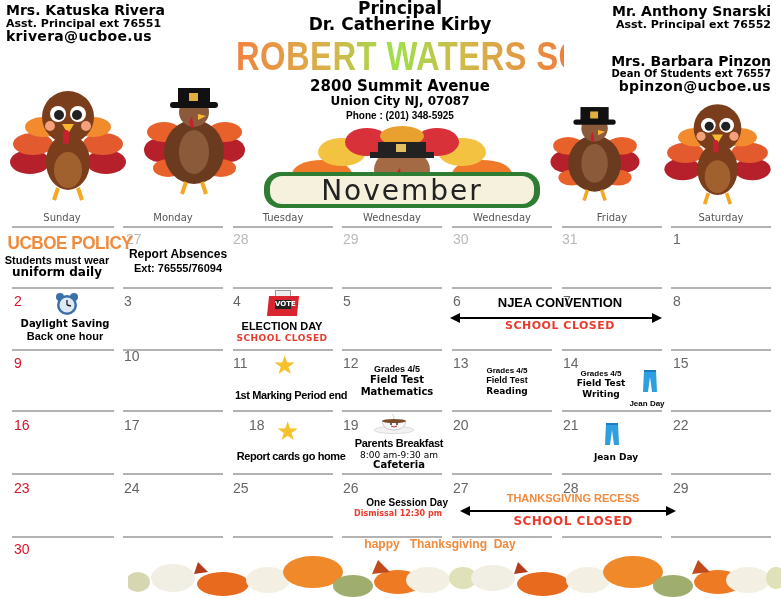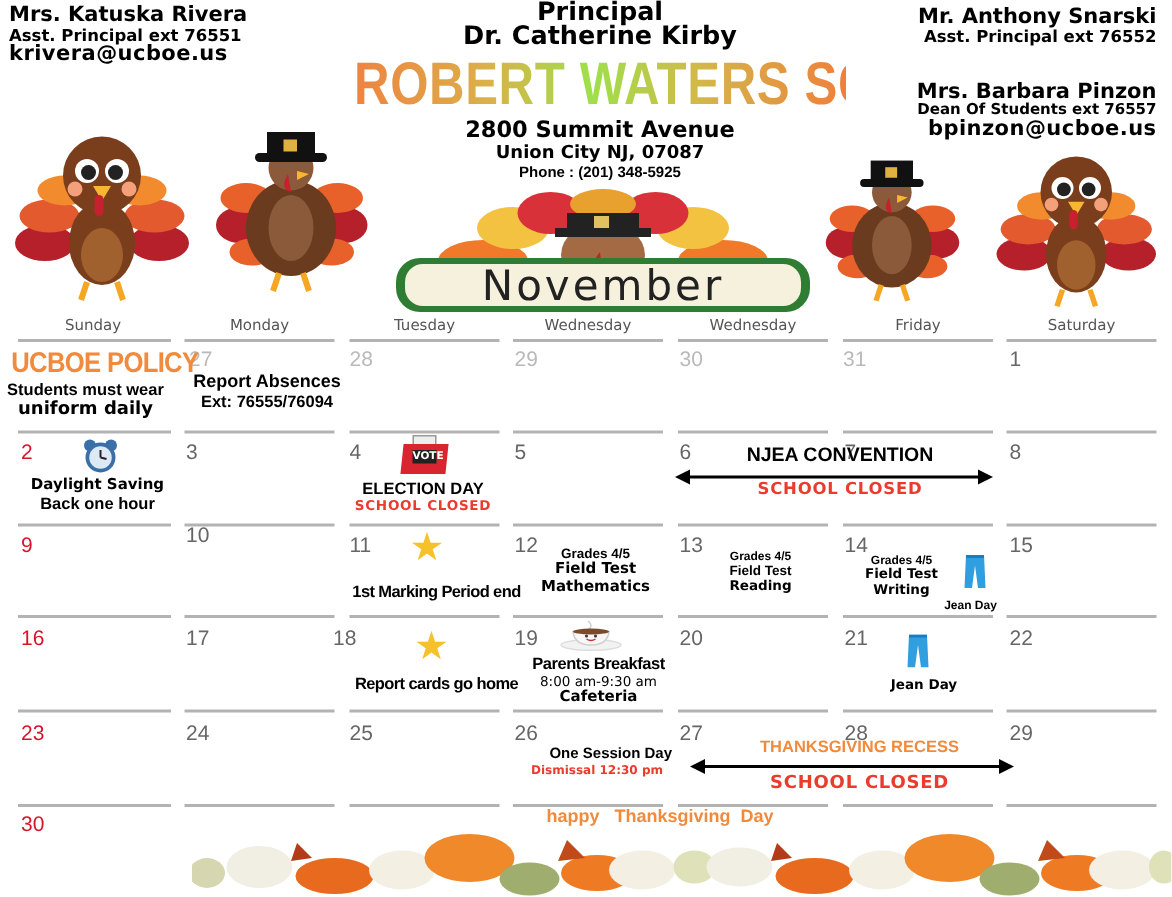--- a/index.html
+++ b/index.html
@@ -232,21 +232,21 @@
 <div class="num sun" style="left:14px;top:355px;">9</div>
 <div class="num" style="left:124px;top:348px;">10</div>
 <div class="num" style="left:233px;top:355px;">11</div>
 <div class="num" style="left:343px;top:355px;">12</div>
 <div class="num" style="left:453px;top:355px;">13</div>
 <div class="num" style="left:563px;top:355px;">14</div>
 <div class="num" style="left:673px;top:355px;">15</div>
 
 <div class="num sun" style="left:14px;top:417px;">16</div>
 <div class="num" style="left:124px;top:417px;">17</div>
-<div class="num" style="left:222px;top:417px;">18</div>
+<div class="num" style="left:249px;top:417px;">18</div>
 <div class="num" style="left:343px;top:417px;">19</div>
 <div class="num" style="left:453px;top:417px;">20</div>
 <div class="num" style="left:563px;top:417px;">21</div>
 <div class="num" style="left:673px;top:417px;">22</div>
 
 <div class="num sun" style="left:14px;top:480px;">23</div>
 <div class="num" style="left:124px;top:480px;">24</div>
 <div class="num" style="left:233px;top:480px;">25</div>
 <div class="num" style="left:343px;top:480px;">26</div>
 <div class="num" style="left:453px;top:480px;">27</div>

